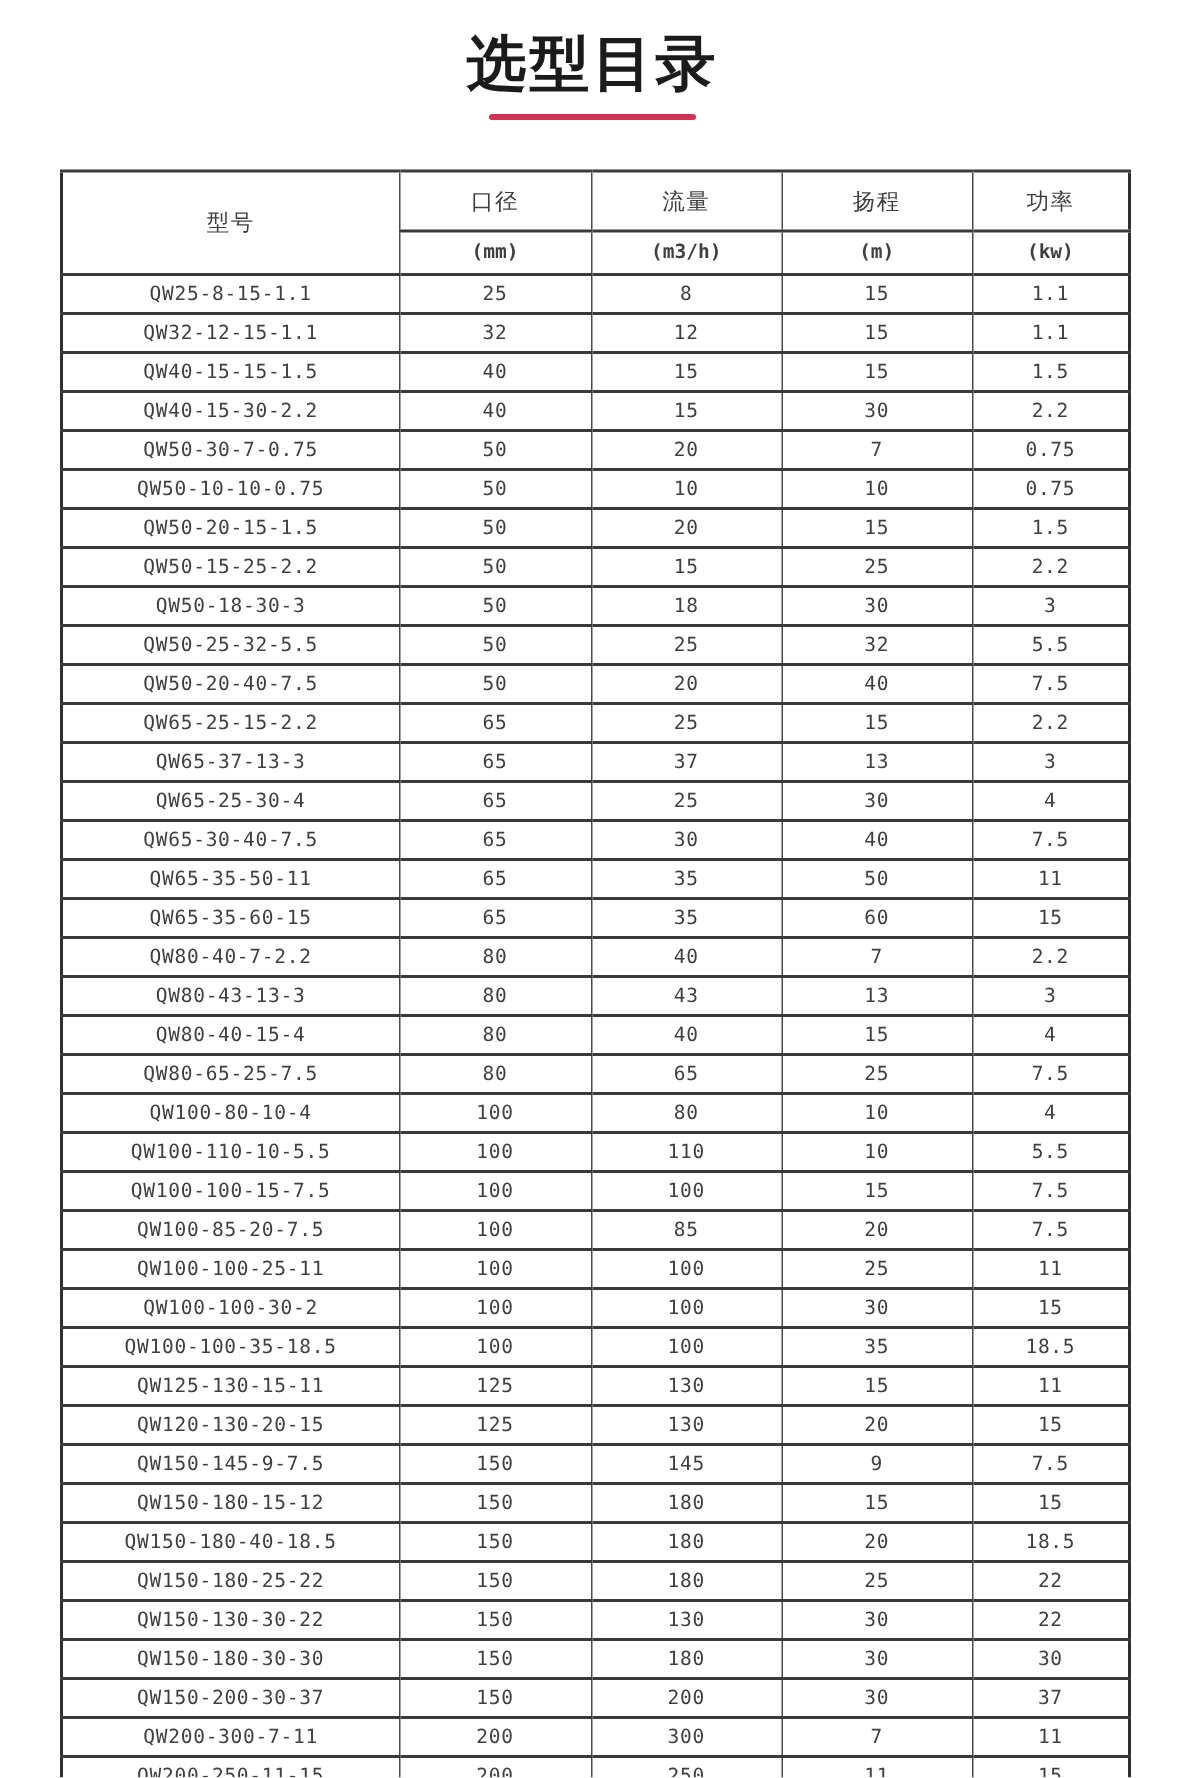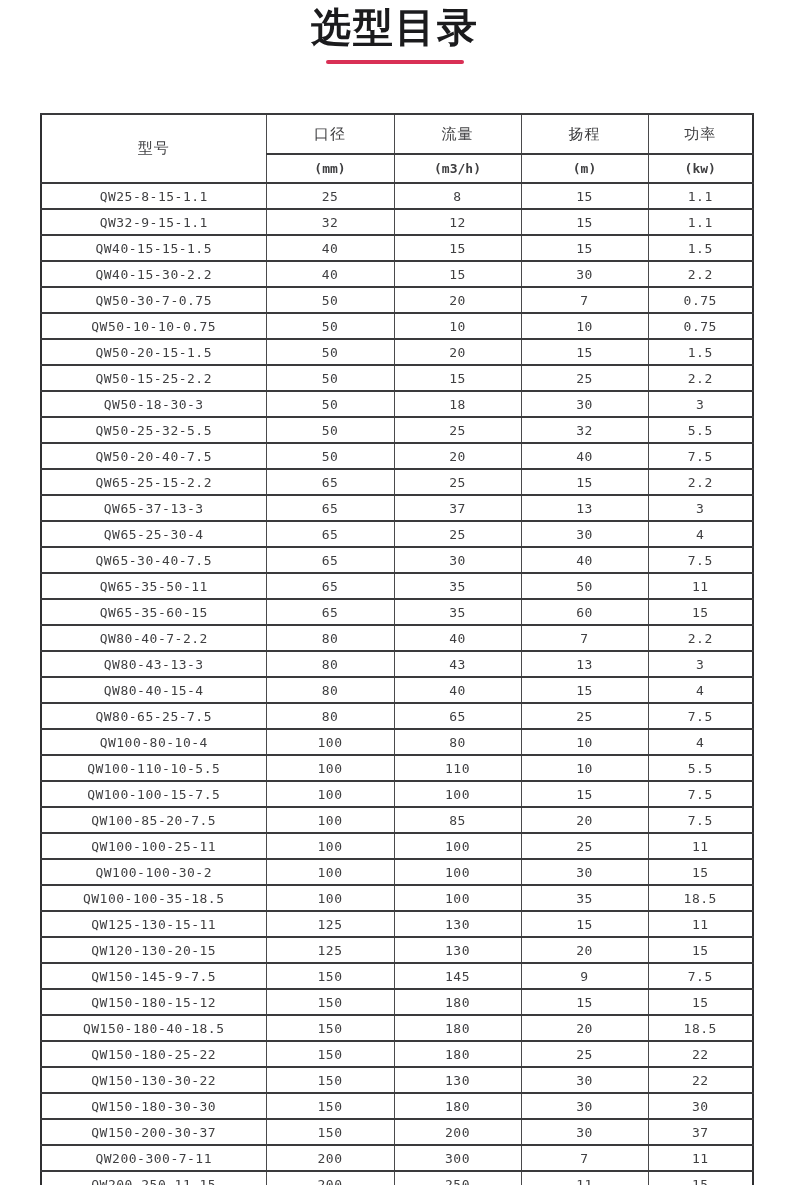--- a/index.html
+++ b/index.html
@@ -7,21 +7,21 @@
   .page {
     position: relative;
     width: 790px;
     height: 1185px;
     margin: 0 auto;
     background: #ffffff;
     overflow: hidden;
     font-family: "Liberation Sans", "DejaVu Sans", sans-serif;
   }
   .title {
-    margin-top: 4px;
+    margin-top: 20px;
     text-align: center;
     font-size: 40px;
     line-height: 46px;
     font-weight: 700;
     color: #1b1b1d;
     letter-spacing: 2px;
   }
   .title-rule {
     width: 138px;
     height: 4px;
@@ -110,21 +110,21 @@
     <tbody>
 
       <tr>
           <td>QW25-8-15-1.1</td>
           <td>25</td>
           <td>8</td>
           <td>15</td>
           <td>1.1</td>
         </tr>
         <tr>
-          <td>QW32-9-15-1.1</td>
+          <td>QW32-12-15-1.1</td>
           <td>32</td>
           <td>12</td>
           <td>15</td>
           <td>1.1</td>
         </tr>
         <tr>
           <td>QW40-15-15-1.5</td>
           <td>40</td>
           <td>15</td>
           <td>15</td>

